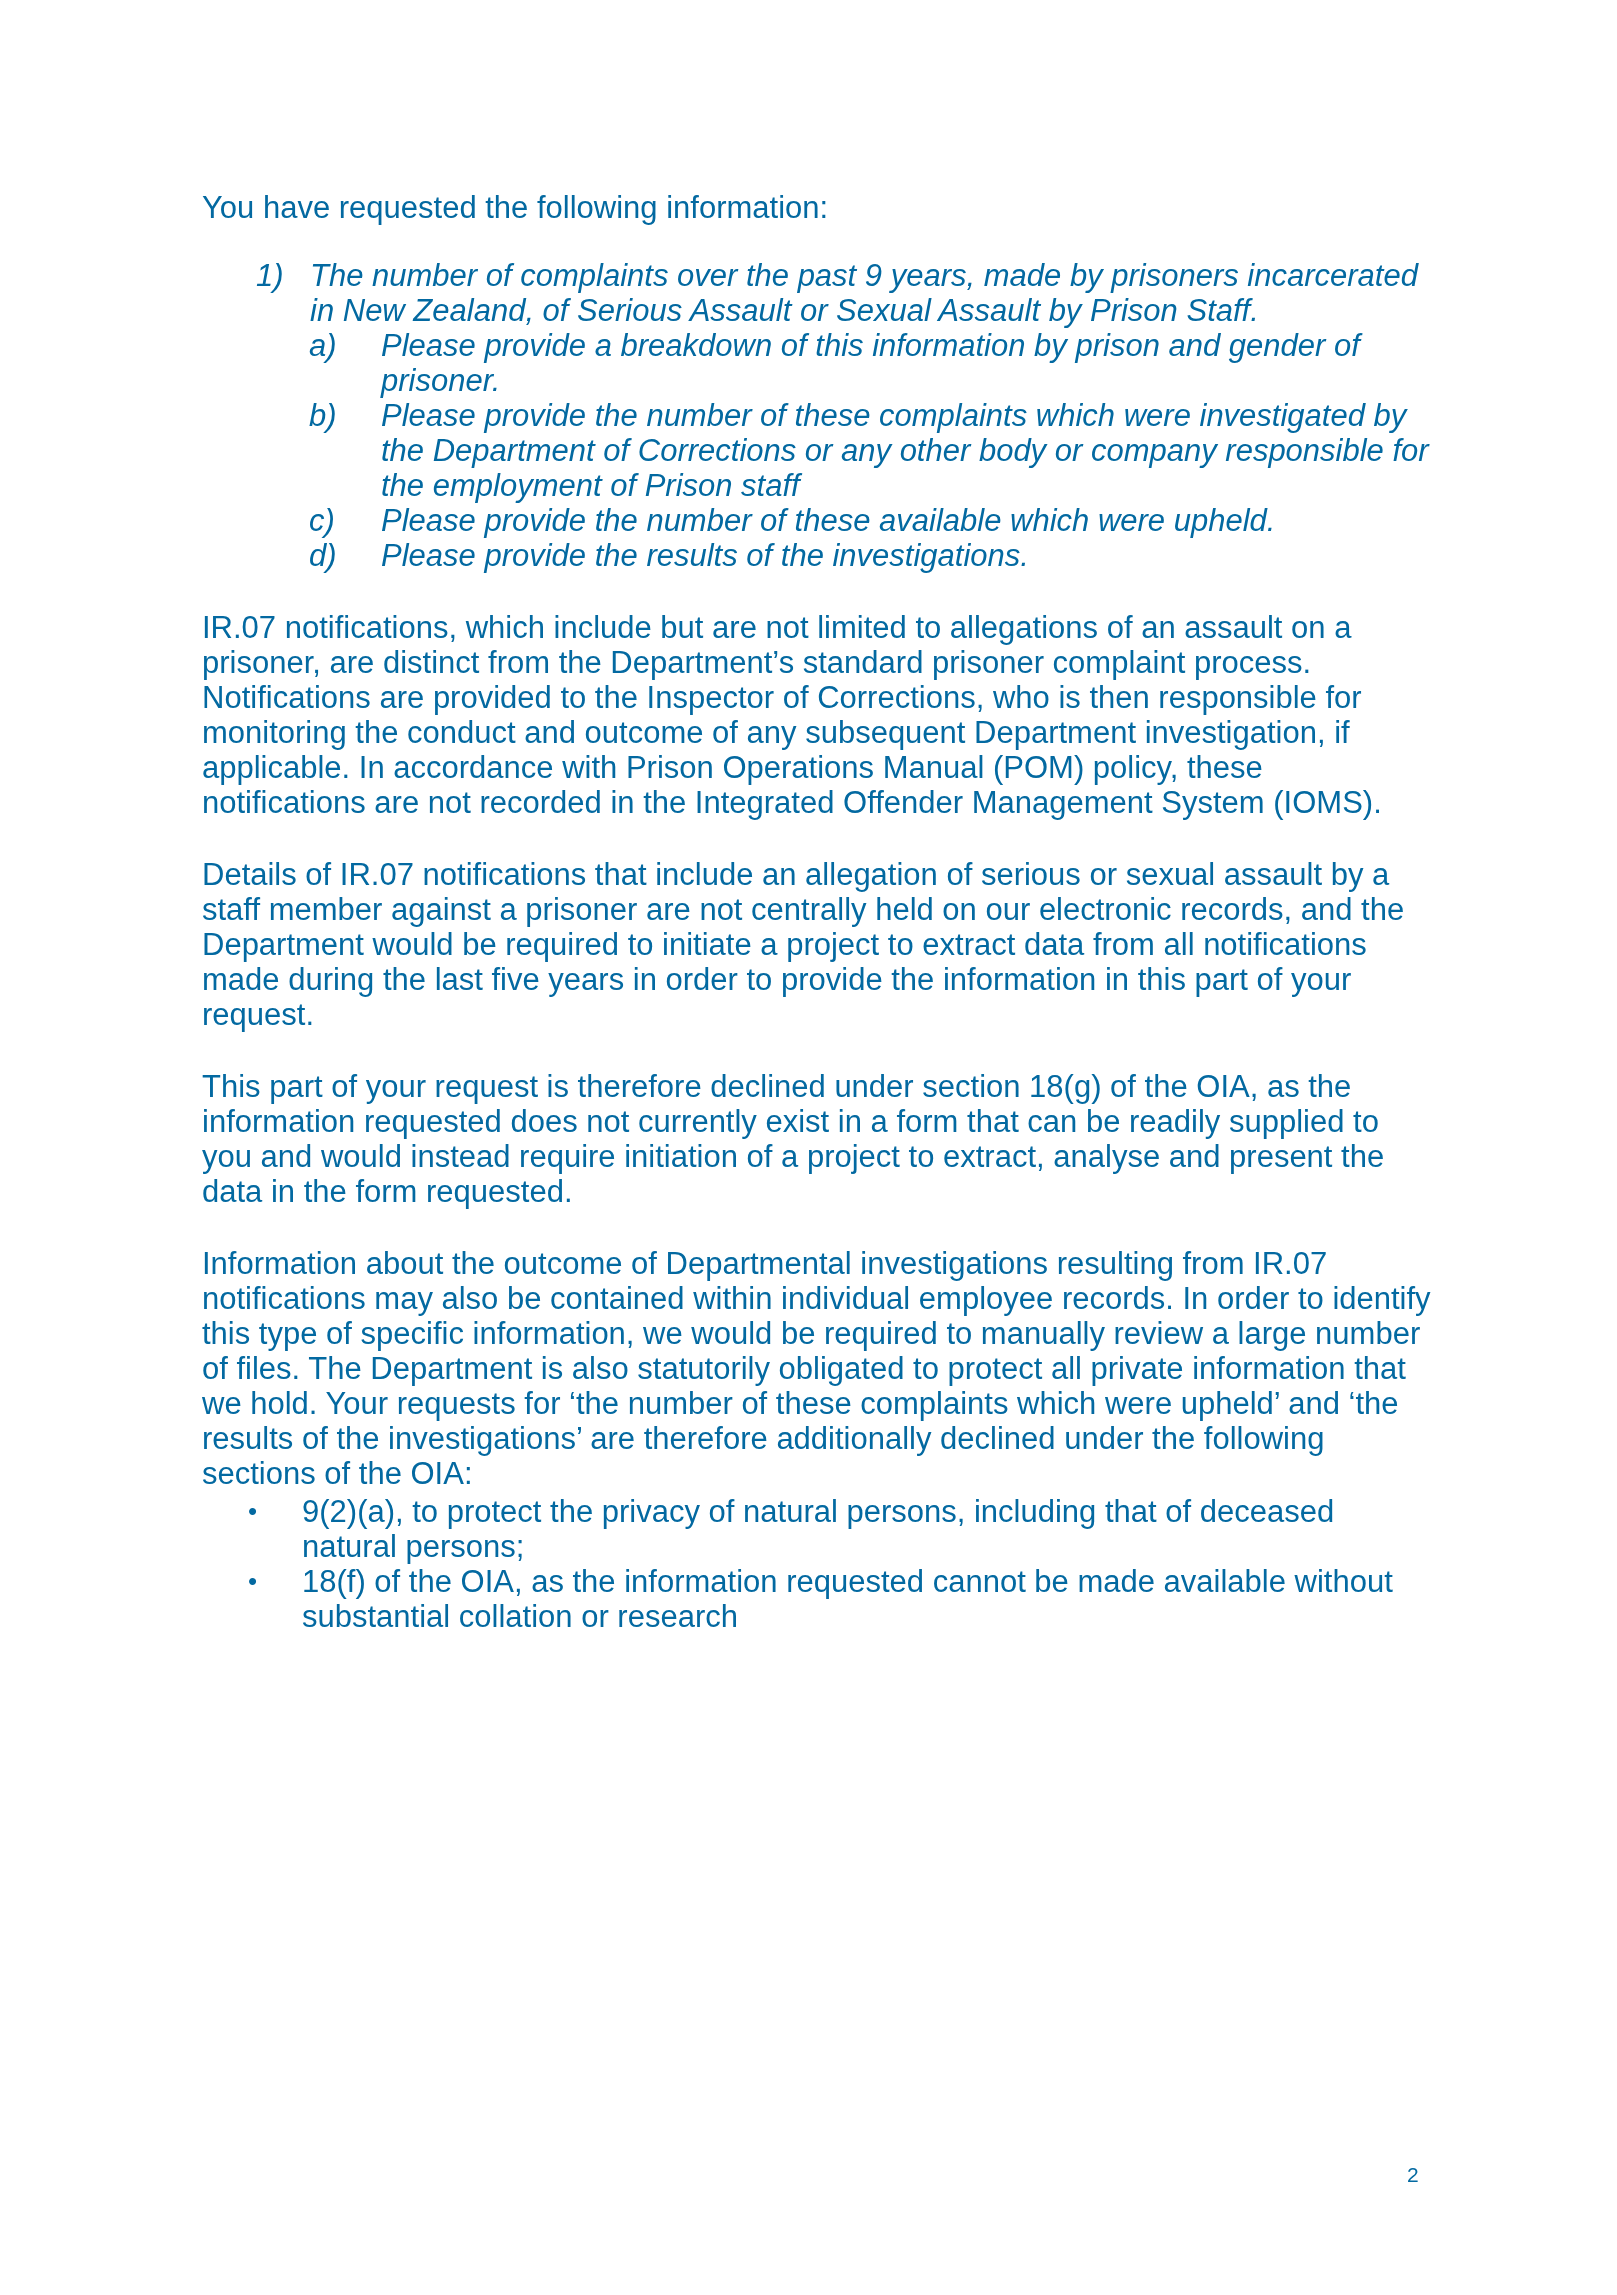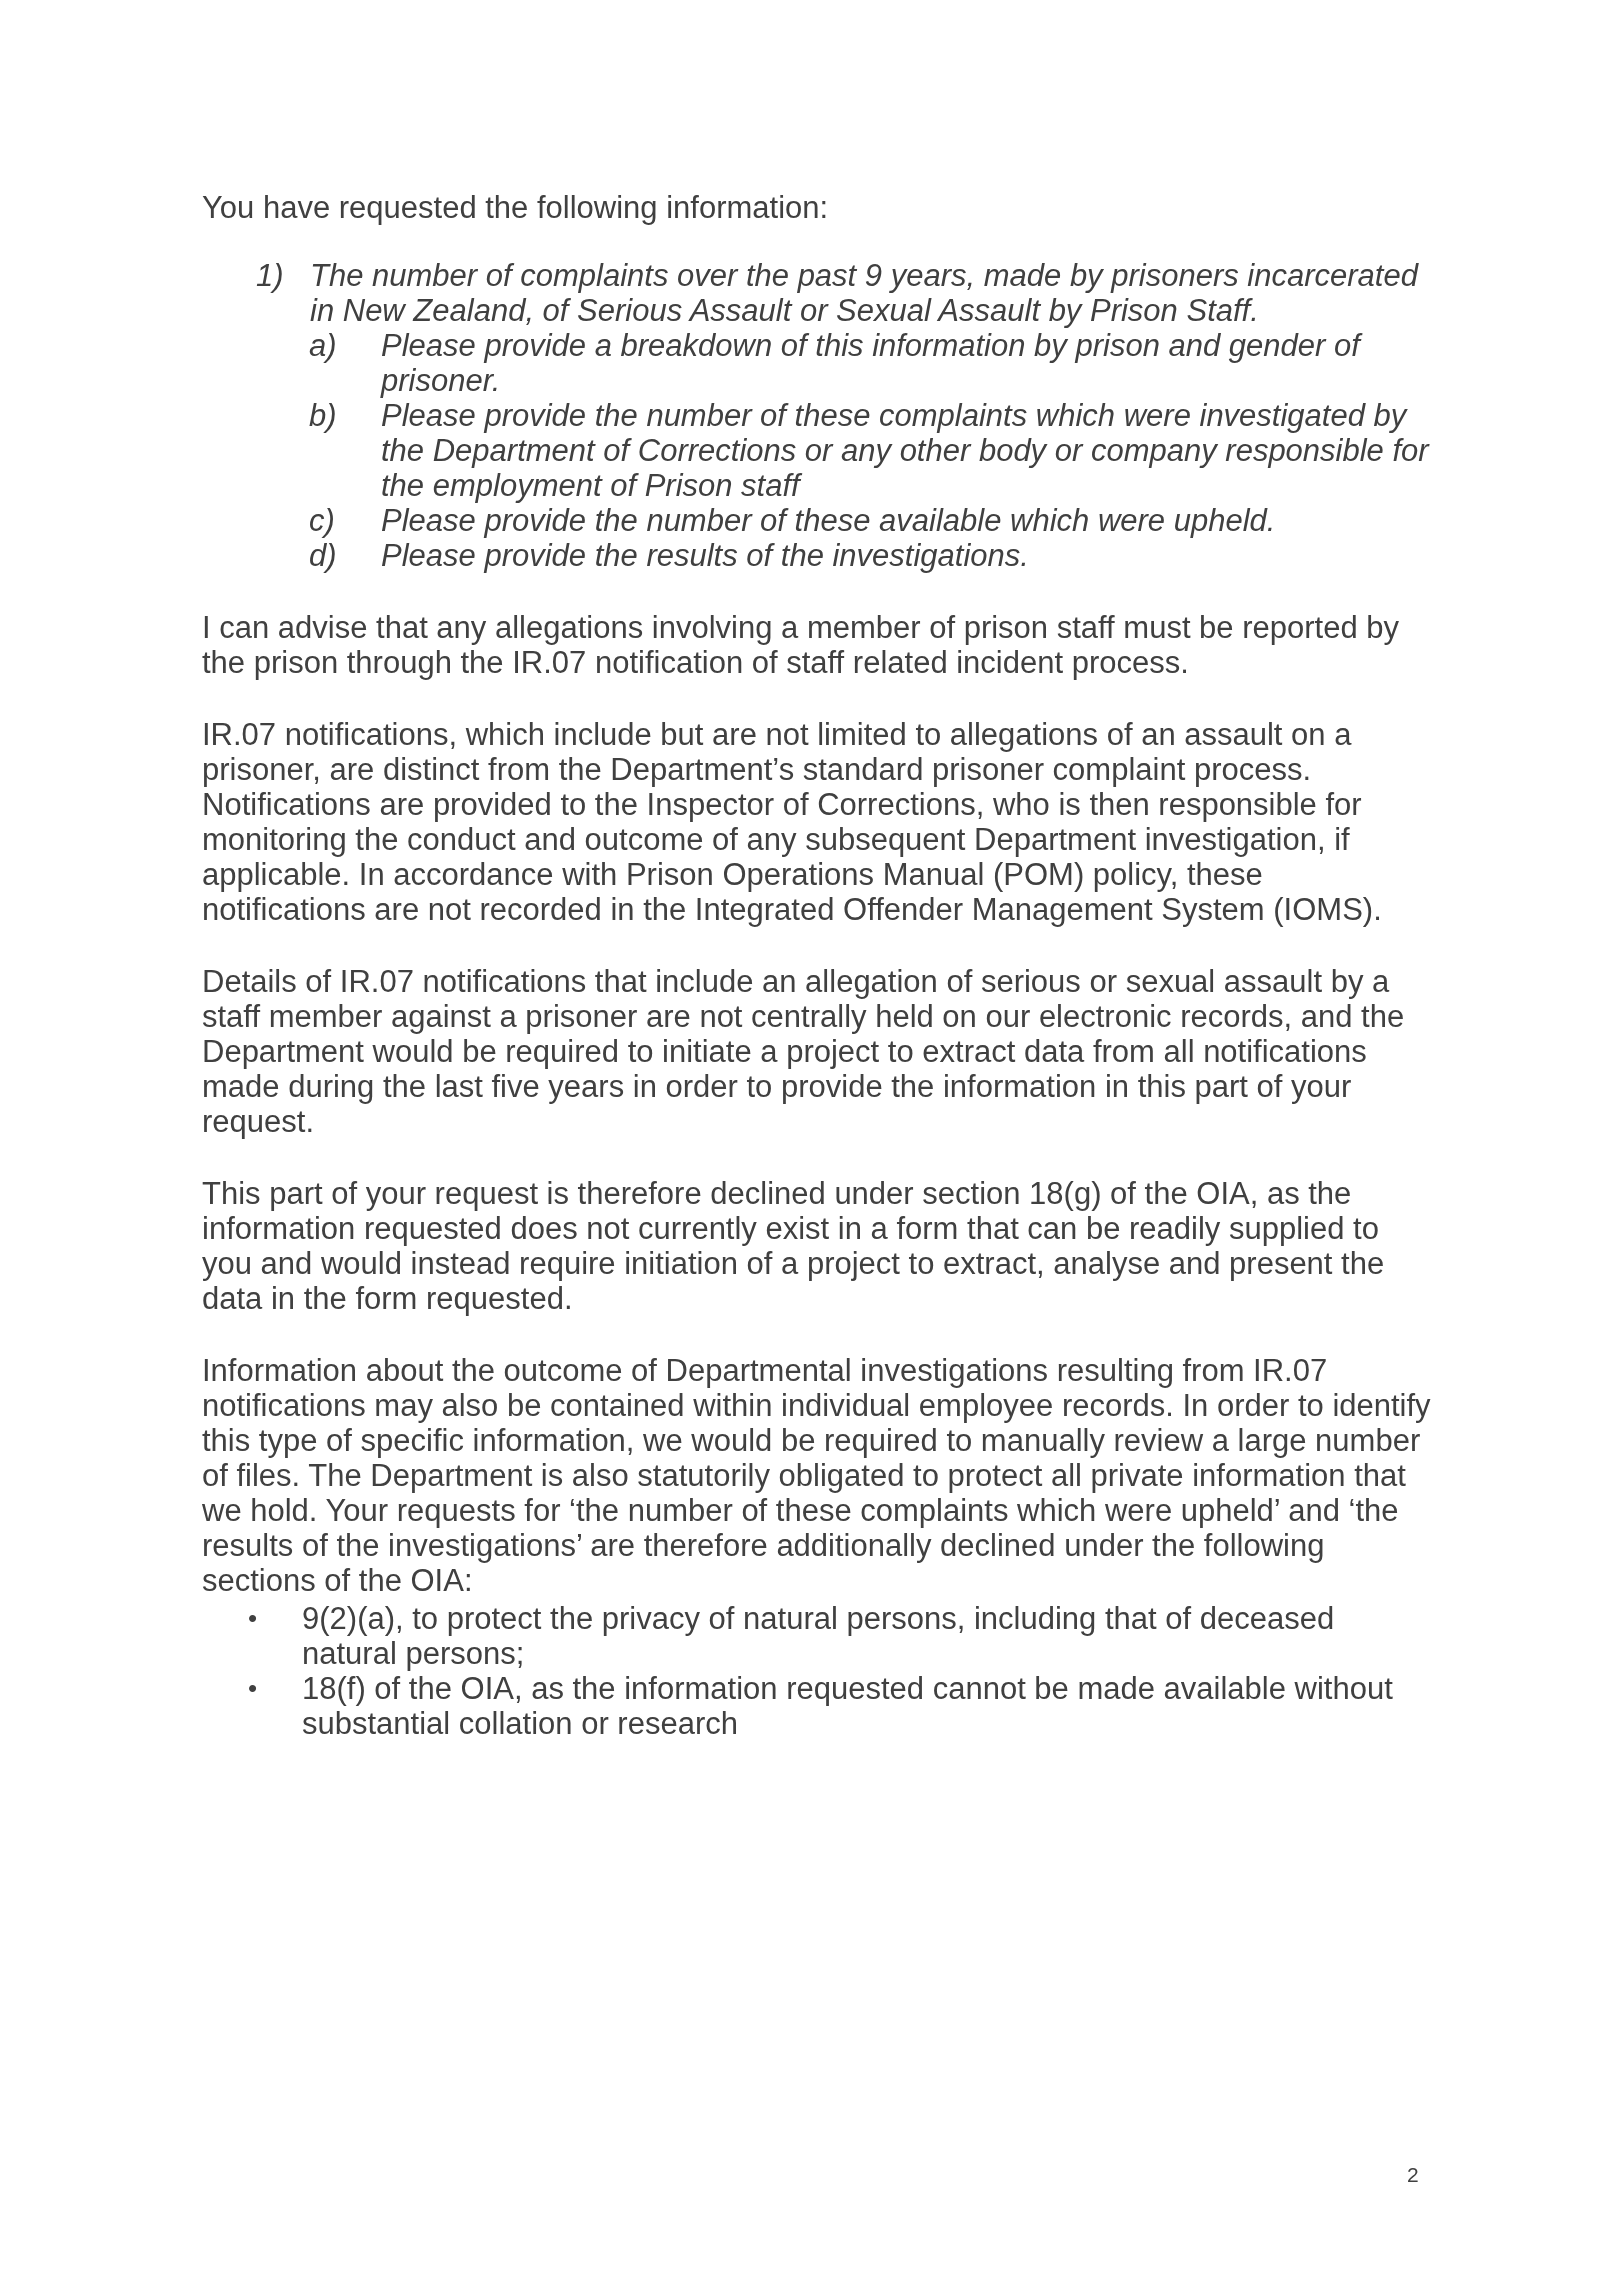--- a/index.html
+++ b/index.html
@@ -1,19 +1,19 @@
 <!DOCTYPE html>
 <html style="font-size:10.5px"><head>
   <meta charset="utf-8">
   <style>
     html, body { margin: 0; padding: 0; background: #ffffff; }
     body { width: 1618px; height: 2295px; position: relative; overflow: hidden; }
     .page {
       position: absolute; left: 0; top: 0; width: 1618px; height: 2043px; background: #fff;
-      font-family: "Liberation Sans", sans-serif; color: #404040; font-size: 31px; line-height: 35px;
+      font-family: "Liberation Sans", sans-serif; color: #0369a1; font-size: 31px; line-height: 35px;
     }
     .content { position: absolute; left: 202px; top: 190px; width: 1230px; }
     p { margin: 0 0 37px 0; }
     .intro { margin-bottom: 33px; }
     .req-list { margin: 0 0 37px 0; }
     .req-item { display: flex; font-style: italic; }
     .req-num { width: 54px; padding-left: 54px; flex-shrink: 0; }
     .req-text { flex: 1; }
     .sub-list { margin-left: 107px; }
     .sub-item { display: flex; font-style: italic; }
@@ -51,21 +51,20 @@
           <span class="sub-letter">c)</span>
           <span class="sub-text">Please provide the number of these available which were upheld.</span>
         </div>
         <div class="sub-item">
           <span class="sub-letter">d)</span>
           <span class="sub-text">Please provide the results of the investigations.</span>
         </div>
       </div>
     </div>
 
-    <p>I can advise that any allegations involving a member of prison staff must be reported by the prison through the IR.07 notification of staff related incident process.</p>
     <p>IR.07 notifications, which include but are not limited to allegations of an assault on a prisoner, are distinct from the Department’s standard prisoner complaint process. Notifications are provided to the Inspector of Corrections, who is then responsible for monitoring the conduct and outcome of any subsequent Department investigation, if applicable. In accordance with Prison Operations Manual (POM) policy, these notifications are not recorded in the Integrated Offender Management System (IOMS).</p>
     <p>Details of IR.07 notifications that include an allegation of serious or sexual assault by a staff member against a prisoner are not centrally held on our electronic records, and the Department would be required to initiate a project to extract data from all notifications made during the last five years in order to provide the information in this part of your request.</p>
     <p>This part of your request is therefore declined under section 18(g) of the OIA, as the information requested does not currently exist in a form that can be readily supplied to you and would instead require initiation of a project to extract, analyse and present the data in the form requested.</p>
     <p class="after-bullet-lead">Information about the outcome of Departmental investigations resulting from IR.07 notifications may also be contained within individual employee records. In order to identify this type of specific information, we would be required to manually review a large number of files. The Department is also statutorily obligated to protect all private information that we hold. Your requests for ‘the number of these complaints which were upheld’ and ‘the results of the investigations’ are therefore additionally declined under the following sections of the OIA:</p>
 
     <ul class="bullets">
       <li class="bullet">
         <span class="bullet-dot">•</span>
         <span class="bullet-text">9(2)(a), to protect the privacy of natural persons, including that of deceased natural persons;</span>
       </li>

